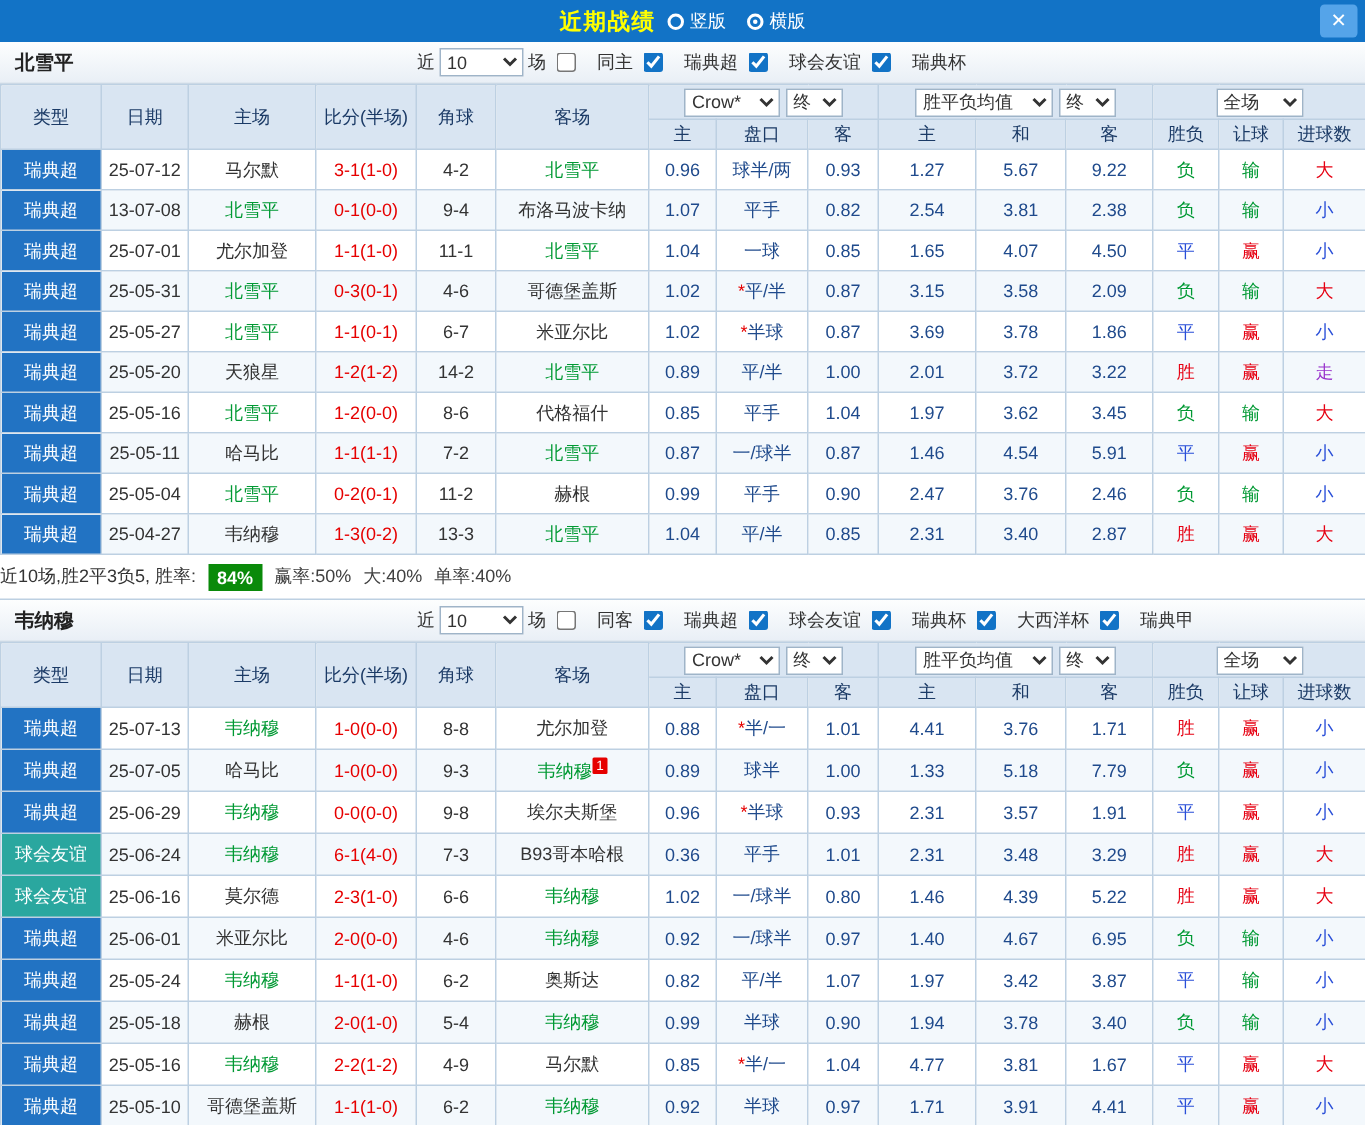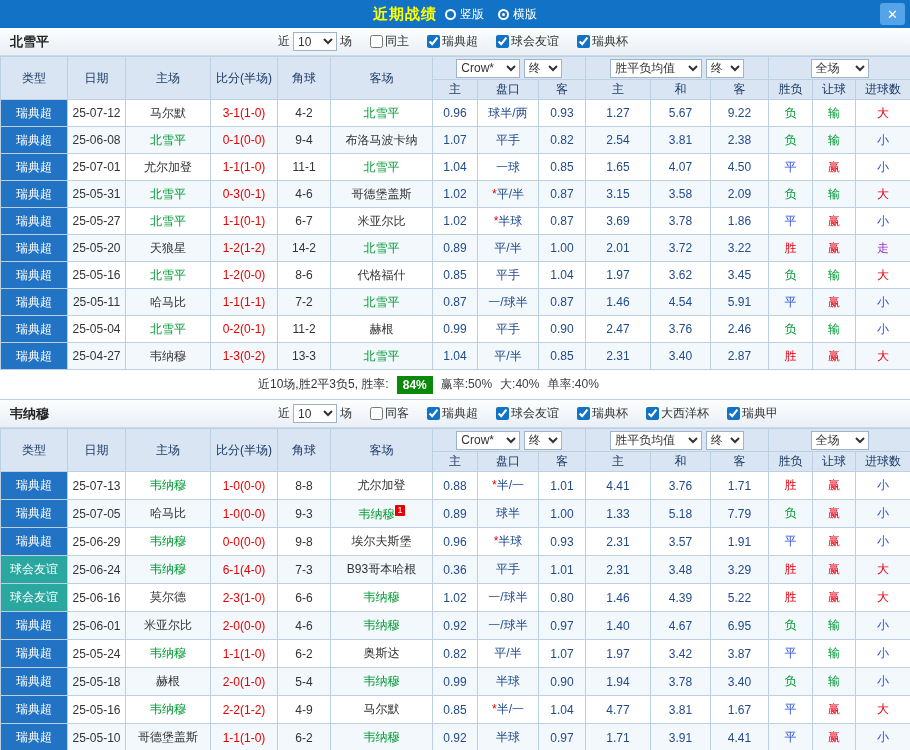--- a/index.html
+++ b/index.html
@@ -16,23 +16,23 @@
   .radio-circle.checked::after { content:''; position:absolute; left:2px; top:2px;
     width:3px; height:3px; background:#fff; border-radius:50%; }
   .close-btn { position:absolute; right:5px; top:3px; width:25px; height:22px;
     background:#55a4e9; color:#fff; font-size:13px; font-weight:bold; border-radius:3px;
     display:flex; align-items:center; justify-content:center; cursor:pointer; }
 
   .section-bar { height:28px; background:linear-gradient(#fdfefe,#e9eff6);
     border-bottom:1px solid #ccd9e6; display:flex; align-items:center; font-size:12px; color:#333; }
   .team-name { font-weight:bold; font-size:13px; padding-left:10px; width:278px; color:#222; }
   .filters { display:flex; align-items:center; gap:3px; }
-  .filters label { display:flex; align-items:center; gap:2px; margin-left:15px; cursor:pointer; }
+  .filters label { display:flex; align-items:center; gap:14px; margin-left:4px; cursor:pointer; }
   select { font-size:12px; height:19px; border:1px solid #9fb4c8; background:#fff; color:#333; }
-  .near-select { width:44px; }
+  .near-select { width:56px; }
   input[type=checkbox] { width:13px; height:13px; accent-color:#1273c6; }
 
   table { border-collapse:collapse; table-layout:fixed; width:910px; font-size:12px; }
   th,td { border:1px solid #bdd0e2; text-align:center; padding:0; overflow:hidden; white-space:nowrap; }
   thead th { background:#d9e5f2; color:#1b3a66; font-weight:normal; }
   thead tr:first-child th { height:23px; }
   thead tr:last-child th { height:20px; }
   .sel-odds { width:64px; } .sel-final { width:38px; }
   .sel-avg { width:92px; } .sel-scope { width:58px; }
   tbody td { height:27px; color:#333; background:#fff; }
@@ -41,21 +41,21 @@
   td.league-sw { background:#2273c3 !important; color:#fff; }
   td.league-fr { background:#2aa79f !important; color:#fff; }
   .score-cell { color:#e60000; }
   .team-cell.focus { color:#009933; }
   .odds-cell { color:#1f4a8c; }
   .star { color:#e60000; }
   .card { display:inline-block; background:#e60000; color:#fff; font-size:9px;
     line-height:11px; padding:0 2px; margin-left:1px; vertical-align:super; border-radius:1px; }
   .c-r { color:#e60012; } .c-g { color:#009933; } .c-b { color:#2a4fd8; } .c-p { color:#9933cc; }
 
-  .summary { height:30px; display:flex; align-items:center; gap:8px; padding-left:258px;
+  .summary { height:30px; display:flex; align-items:center; gap:8px; 
     font-size:12px; color:#333; border-bottom:1px solid #bdd0e2; background:#fff; }
   .badge { background:#0a8a0a; color:#fff; padding:2px 6px; font-weight:bold; font-size:12px; }
   .stat { color:#404040; }
 </style>
 </head>
 <body>
 
 <div>
 
   <div class="topbar">
@@ -163,21 +163,21 @@
           <td class="odds-cell">0.93</td>
           <td class="odds-cell">1.27</td>
           <td class="odds-cell">5.67</td>
           <td class="odds-cell">9.22</td>
           <td class="res-cell c-g">负</td>
           <td class="res-cell c-g">输</td>
           <td class="res-cell c-r">大</td>
         </tr>
         <tr>
           <td class="league-sw">瑞典超</td>
-          <td class="date-cell">25-06-08</td>
+          <td class="date-cell">13-07-08</td>
           <td class="team-cell focus">北雪平</td>
           <td class="score-cell">0-1(0-0)</td>
           <td class="corner-cell">9-4</td>
           <td class="team-cell">布洛马波卡纳</td>
           <td class="odds-cell">1.07</td>
           <td class="odds-cell">平手</td>
           <td class="odds-cell">0.82</td>
           <td class="odds-cell">2.54</td>
           <td class="odds-cell">3.81</td>
           <td class="odds-cell">2.38</td>

